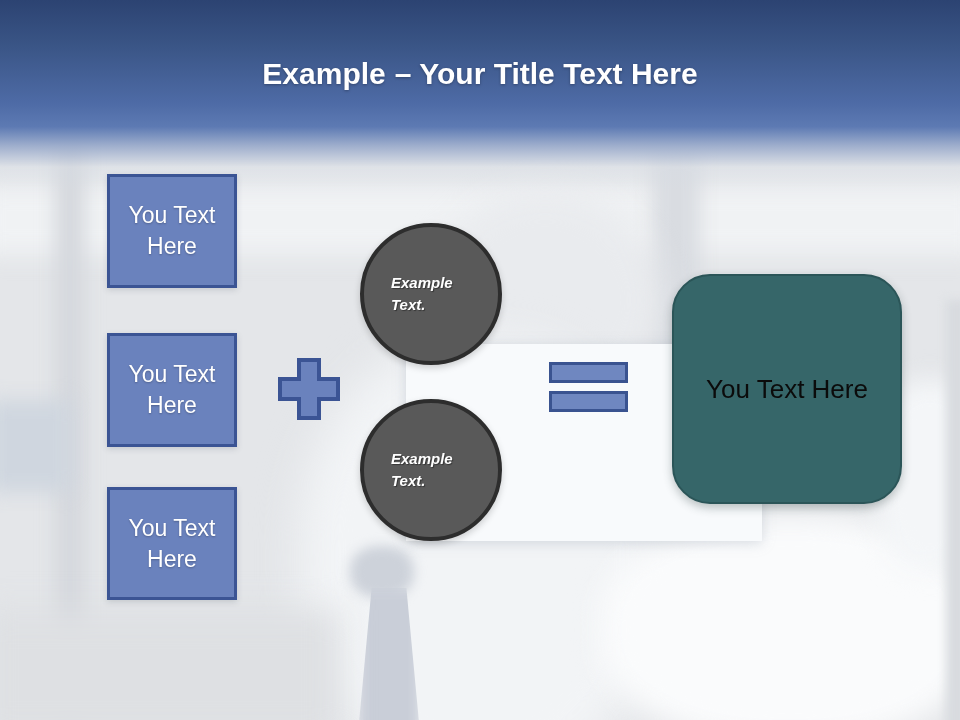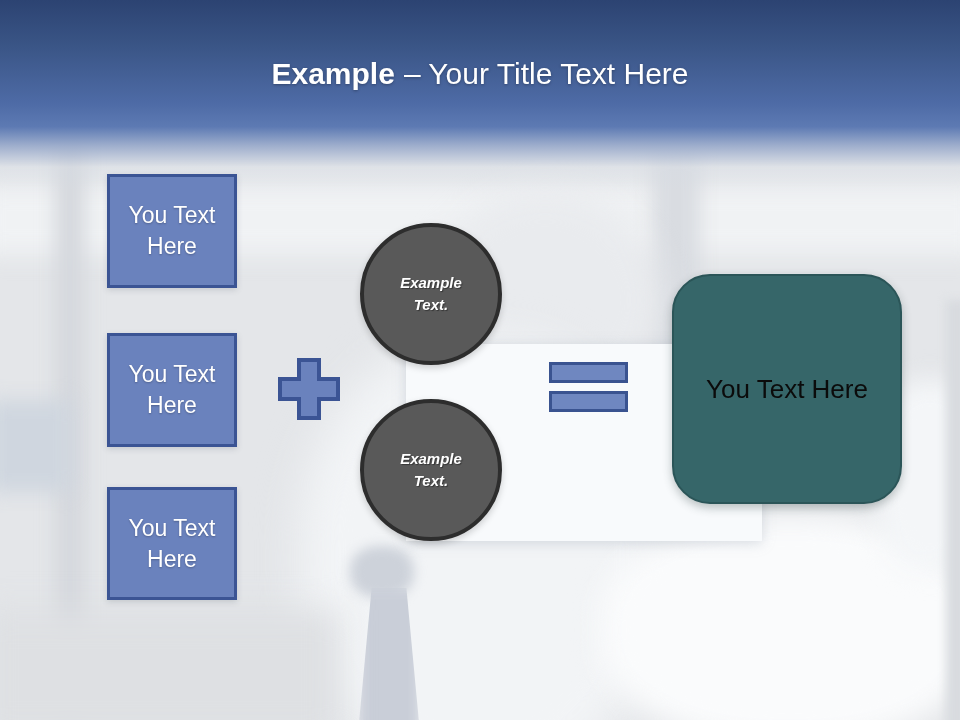--- a/index.html
+++ b/index.html
@@ -51,21 +51,21 @@
       rgba(213,219,228,0.35) 87%,
       rgba(228,230,233,0) 100%);
   }
   .title {
     position: absolute; left: 0; top: 57px; width: 100%;
     text-align: center; color: #FFFFFF; font-size: 30px;
     text-shadow: 0 1px 3px rgba(0,0,0,0.30);
     white-space: nowrap;
   }
   .title .emph { font-weight: bold; }
-  .title .rest { font-weight: normal; margin-left: 9px; text-align: center; }
+  .title .rest { font-weight: bold; margin-left: 9px; text-align: center; }
 
   
   .blue-box {
     position: absolute; z-index: 3;
     left: 107px; width: 130px;
     background: #6A82BD; border: 3px solid #3B5494;
     color: #FFFFFF; font-size: 23px; line-height: 31px;
     display: flex; align-items: center; justify-content: center; text-align: center;
     text-shadow: 0 1px 2px rgba(0,0,0,0.25);
     box-shadow: 0 2px 6px rgba(60,70,90,0.18);
@@ -85,21 +85,21 @@
   }
   .equals-bar.b1 { top: 0; }
   .equals-bar.b2 { top: 29px; }
 
   
   .gray-circle {
     position: absolute; z-index: 3;
     left: 360px; width: 142px; height: 142px;
     background: #595959; border: 4px solid #2D2D2D; border-radius: 50%;
     color: #FFFFFF; font-size: 15px; font-weight: bold; font-style: italic; line-height: 22px;
-    display: flex; align-items: center; justify-content: center; text-align: center;
+    display: flex; align-items: center; justify-content: center; text-align: left;
     text-shadow: 1px 1px 1px rgba(0,0,0,0.4);
     box-shadow: 0 3px 7px rgba(0,0,0,0.18);
   }
   .gray-circle .inner { width: 80px; }
   .circle-1 { top: 223px; }
   .circle-2 { top: 399px; }
 
   
   .result-box {
     position: absolute; z-index: 3;

